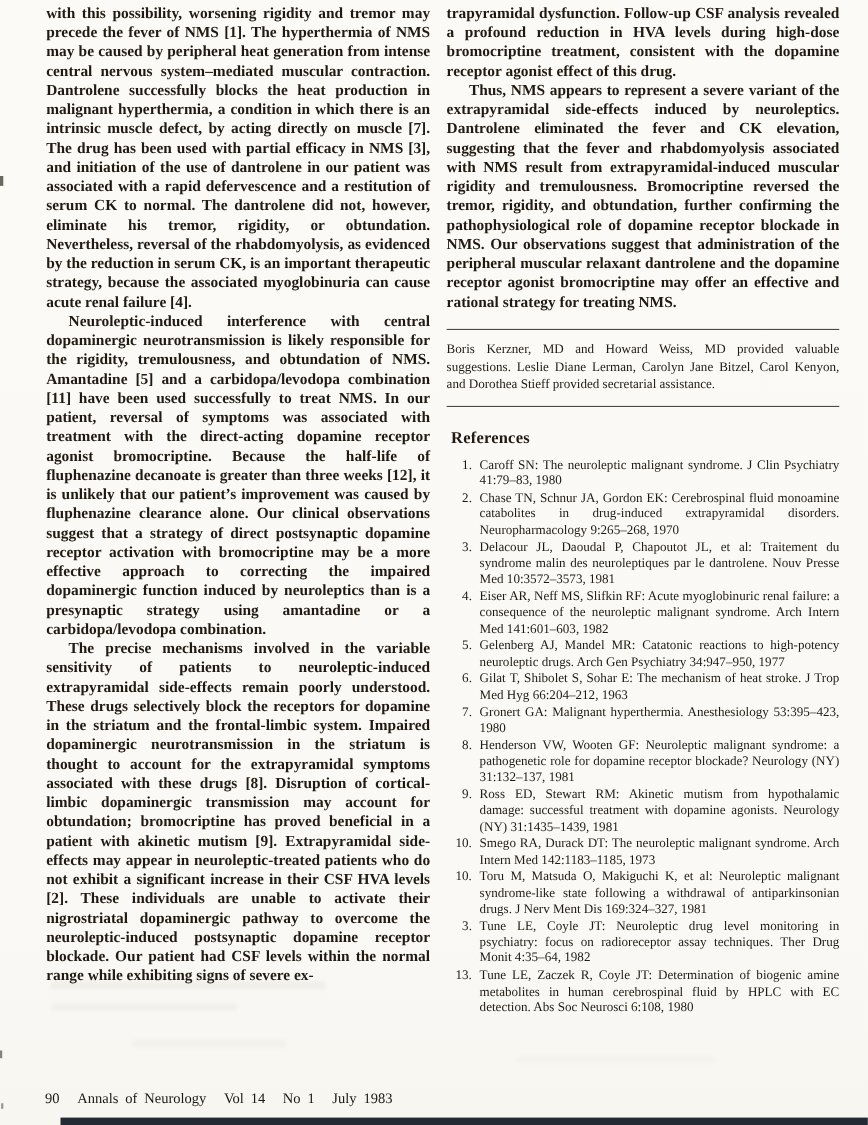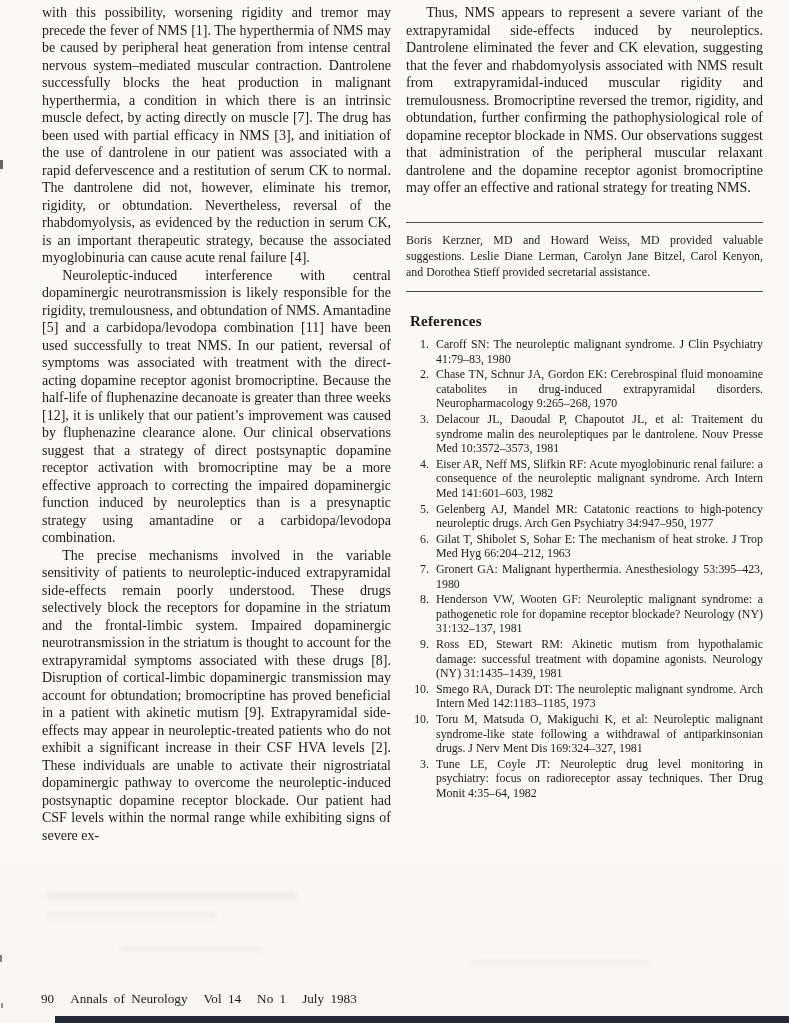--- a/index.html
+++ b/index.html
@@ -13,24 +13,25 @@
   }
   .page{position:absolute;inset:0;
     background:linear-gradient(180deg,#fbfaf6 0%,#faf9f5 80%,#f7f6f1 100%);}
   .col{position:absolute;top:4px;}
   .col-left{left:42px;width:349px;}
   .col-right{left:406px;width:357px;}
   .para{
     font-size:14px;line-height:17.5px;
     text-align:justify;margin:0;
     text-indent:1.45em;
+    font-weight:bold;
   }
   .para.no-indent{text-indent:0;}
   .ack-block{
-    margin-top:25px;
+    margin-top:15px;
     border-top:1.5px solid #4c4a46;
     border-bottom:1.5px solid #4c4a46;
     padding:9px 0 11px;
   }
   .ack{
     font-size:11.9px;line-height:16.2px;
     text-align:justify;margin:0;
   }
   .refs-heading{
     font-size:15px;font-weight:bold;
@@ -71,20 +72,21 @@
 
       <p class="para">Neuroleptic-induced interference with central dopaminergic neurotransmission is likely responsible for the rigidity, tremulousness, and obtundation of NMS. Amantadine [5] and a carbidopa/levodopa combination [11] have been used successfully to treat NMS. In our patient, reversal of symptoms was associated with treatment with the direct-acting dopamine receptor agonist bromocriptine. Because the half-life of fluphenazine decanoate is greater than three weeks [12], it is unlikely that our patient’s improvement was caused by fluphenazine clearance alone. Our clinical observations suggest that a strategy of direct postsynaptic dopamine receptor activation with bromocriptine may be a more effective approach to correcting the impaired dopaminergic function induced by neuroleptics than is a presynaptic strategy using amantadine or a carbidopa/levodopa combination.</p>
 
       <p class="para">The precise mechanisms involved in the variable sensitivity of patients to neuroleptic-induced extrapyramidal side-effects remain poorly understood. These drugs selectively block the receptors for dopamine in the striatum and the frontal-limbic system. Impaired dopaminergic neurotransmission in the striatum is thought to account for the extrapyramidal symptoms associated with these drugs [8]. Disruption of cortical-limbic dopaminergic transmission may account for obtundation; bromocriptine has proved beneficial in a patient with akinetic mutism [9]. Extrapyramidal side-effects may appear in neuroleptic-treated patients who do not exhibit a significant increase in their CSF HVA levels [2]. These individuals are unable to activate their nigrostriatal dopaminergic pathway to overcome the neuroleptic-induced postsynaptic dopamine receptor blockade. Our patient had CSF levels within the normal range while exhibiting signs of severe ex-</p>
     </div>
 
   <div class="col col-right">
 
     <div>
 
+        <p class="para no-indent">trapyramidal dysfunction. Follow-up CSF analysis revealed a profound reduction in HVA levels during high-dose bromocriptine treatment, consistent with the dopamine receptor agonist effect of this drug.</p>
 
         <p class="para">Thus, NMS appears to represent a severe variant of the extrapyramidal side-effects induced by neuroleptics. Dantrolene eliminated the fever and CK elevation, suggesting that the fever and rhabdomyolysis associated with NMS result from extrapyramidal-induced muscular rigidity and tremulousness. Bromocriptine reversed the tremor, rigidity, and obtundation, further confirming the pathophysiological role of dopamine receptor blockade in NMS. Our observations suggest that administration of the peripheral muscular relaxant dantrolene and the dopamine receptor agonist bromocriptine may offer an effective and rational strategy for treating NMS.</p>
       </div>
 
     <div class="ack-block">
       <p class="ack">Boris Kerzner, MD and Howard Weiss, MD provided valuable suggestions. Leslie Diane Lerman, Carolyn Jane Bitzel, Carol Kenyon, and Dorothea Stieff provided secretarial assistance.</p>
     </div>
 
     <div class="refs-heading">References</div>
 
@@ -143,20 +145,24 @@
         <div class="ref-item">
           <span class="ref-num">10.</span>
           <span class="ref-text">Toru M, Matsuda O, Makiguchi K, et al: Neuroleptic malignant syndrome-like state following a withdrawal of antiparkinsonian drugs. J Nerv Ment Dis 169:324–327, 1981</span>
         </div>
 
         <div class="ref-item">
           <span class="ref-num">3.</span>
           <span class="ref-text">Tune LE, Coyle JT: Neuroleptic drug level monitoring in psychiatry: focus on radioreceptor assay techniques. Ther Drug Monit 4:35–64, 1982</span>
         </div>
 
+        <div class="ref-item">
+          <span class="ref-num">13.</span>
+          <span class="ref-text">Tune LE, Zaczek R, Coyle JT: Determination of biogenic amine metabolites in human cerebrospinal fluid by HPLC with EC detection. Abs Soc Neurosci 6:108, 1980</span>
+        </div>
       </div>
 
   </div>
 
   <div class="footer">
     <span class="seg">90</span>
     <span class="seg">Annals of Neurology</span>
     <span class="seg">Vol 14</span>
     <span class="seg">No 1</span>
     <span class="seg">July 1983</span>

